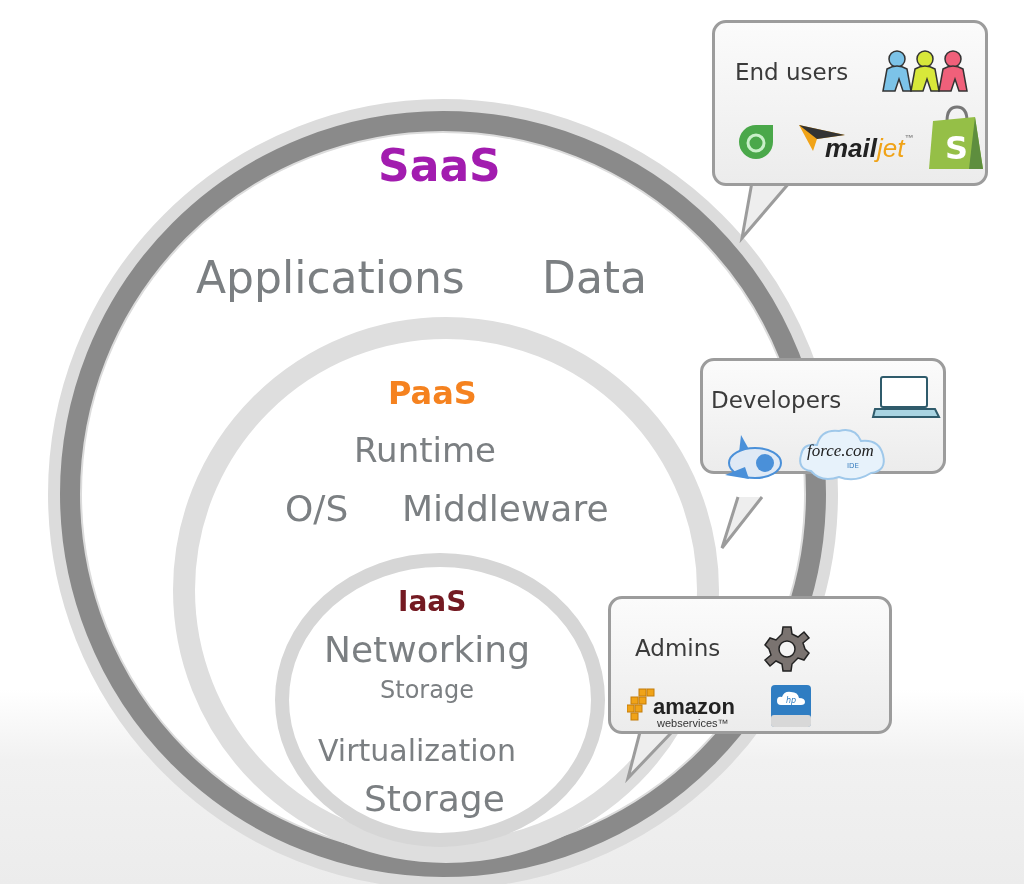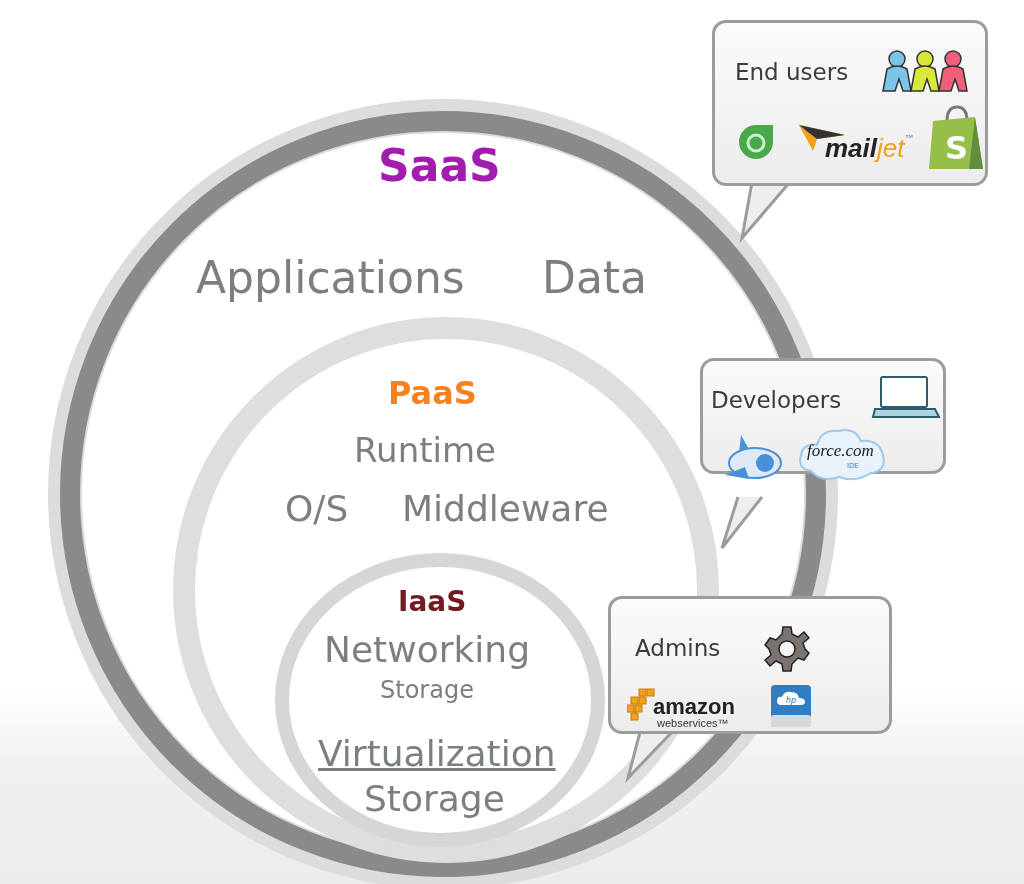--- a/index.html
+++ b/index.html
@@ -11,21 +11,21 @@
   .t-saas{left:378px;top:140px;font-size:44px;font-weight:bold;color:#a21caf;}
   .t-apps{left:196px;top:252px;font-size:44px;}
   .t-data{left:542px;top:252px;font-size:44px;}
   .t-paas{left:388px;top:374px;font-size:32px;font-weight:bold;color:#f5821f;}
   .t-runtime{left:354px;top:430px;font-size:34px;}
   .t-os{left:285px;top:488px;font-size:36px;}
   .t-mw{left:402px;top:488px;font-size:36px;}
   .t-iaas{left:398px;top:585px;font-size:28px;font-weight:bold;color:#741a22;}
   .t-net{left:324px;top:629px;font-size:36px;}
   .t-sto{left:380px;top:676px;font-size:24px;}
-  .t-virt{left:318px;top:733px;font-size:36px;text-decoration:underline;}
+  .t-virt{left:318px;top:733px;font-size:30px;}
   .t-serv{left:364px;top:778px;font-size:36px;}
 
   .bubble{position:absolute;background:linear-gradient(180deg,#fbfbfb,#ececec);
           border:3px solid #9c9c9c;border-radius:14px;box-sizing:border-box;}
   .bubble .title{position:absolute;font-size:23px;color:#3b3b3b;white-space:nowrap;}
   .tail{position:absolute;}
   .ico{position:absolute;}
   .mailjet{position:absolute;font-family:Liberation Sans, sans-serif;font-style:italic;font-weight:bold;font-size:26px;color:#222;}
   .mailjet .jet{color:#f0a318;font-weight:normal;}
   .amazon{position:absolute;font-family:"Liberation Sans",sans-serif;font-weight:bold;font-size:22px;color:#222;line-height:20px;}

